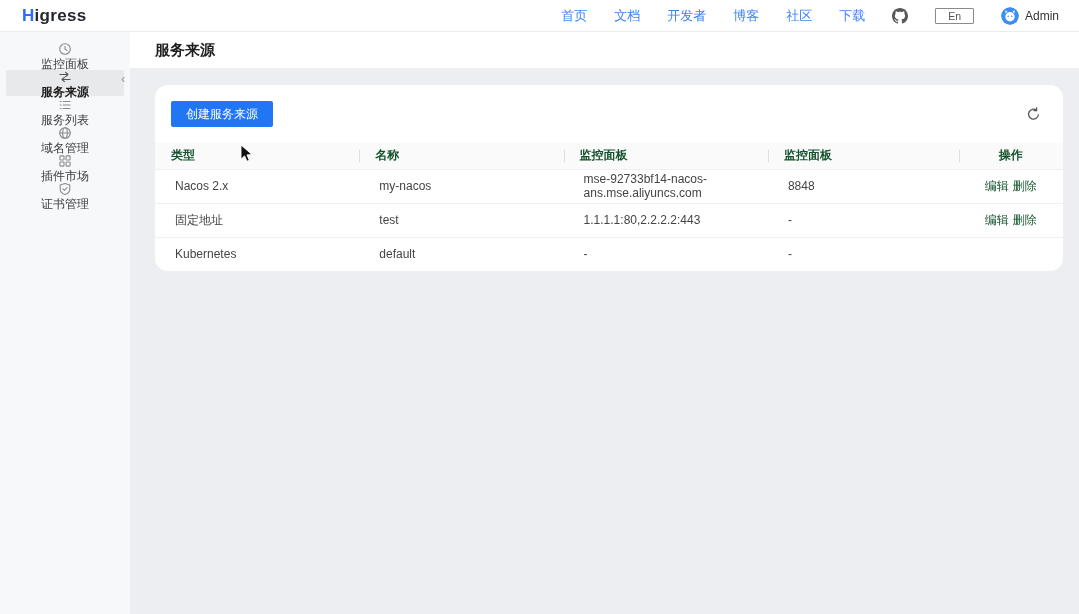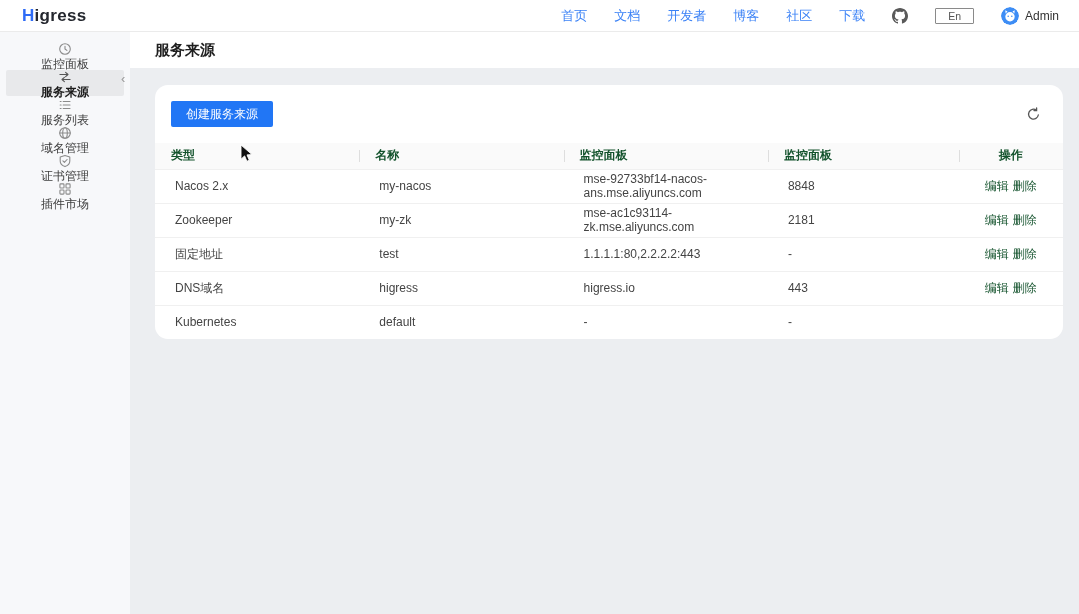--- a/index.html
+++ b/index.html
@@ -129,36 +129,36 @@
             <circle cx="7" cy="7" r="5.3"></circle>
             <ellipse cx="7" cy="7" rx="2.3" ry="5.3"></ellipse>
             <path d="M1.7 7h10.6"></path>
           </svg>
         </span>
       <span>域名管理</span>
     </div>
     <div class="side-item">
       <span class="sicon">
           <svg viewBox="0 0 14 14" xmlns="http://www.w3.org/2000/svg">
-            <path d="M7 1.4 L11.8 3.1 V7.1 c0 2.9-2 4.6-4.8 5.5 C4.2 11.7 2.2 10 2.2 7.1 V3.1 Z"></path>
-            <path d="M4.9 6.9 L6.4 8.4 L9.1 5.5"></path>
-          </svg>
-        </span>
-      <span>证书管理</span>
-    </div>
-    <div class="side-item">
-      <span class="sicon">
-          <svg viewBox="0 0 14 14" xmlns="http://www.w3.org/2000/svg">
             <rect x="1.9" y="1.9" width="4.1" height="4.1" rx="0.8"></rect>
             <rect x="8" y="1.9" width="4.1" height="4.1" rx="0.8"></rect>
             <rect x="1.9" y="8" width="4.1" height="4.1" rx="0.8"></rect>
             <rect x="8" y="8" width="4.1" height="4.1" rx="0.8"></rect>
           </svg>
         </span>
       <span>插件市场</span>
+    </div>
+    <div class="side-item">
+      <span class="sicon">
+          <svg viewBox="0 0 14 14" xmlns="http://www.w3.org/2000/svg">
+            <path d="M7 1.4 L11.8 3.1 V7.1 c0 2.9-2 4.6-4.8 5.5 C4.2 11.7 2.2 10 2.2 7.1 V3.1 Z"></path>
+            <path d="M4.9 6.9 L6.4 8.4 L9.1 5.5"></path>
+          </svg>
+        </span>
+      <span>证书管理</span>
     </div>
   </div>
   <span class="collapse-toggle">‹</span>
 
   <div class="main">
     <div class="page-head">
       <span class="page-title">服务来源</span>
     </div>
     <div class="content">
       <div class="card">
@@ -183,41 +183,27 @@
           </thead>
           <tbody>
             <tr>
               <td>Nacos 2.x</td>
               <td>my-nacos</td>
               <td>mse-92733bf14-nacos-ans.mse.aliyuncs.com</td>
               <td>8848</td>
               <td class="c-actions"><a class="link">编辑</a><a class="link">删除</a></td>
             </tr>
             <tr>
-              <td>Zookeeper</td>
-              <td>my-zk</td>
-              <td>mse-ac1c93114-zk.mse.aliyuncs.com</td>
-              <td>2181</td>
-              <td class="c-actions"><a class="link">编辑</a><a class="link">删除</a></td>
-            </tr>
-            <tr>
               <td>固定地址</td>
               <td>test</td>
               <td>1.1.1.1:80,2.2.2.2:443</td>
               <td>-</td>
               <td class="c-actions"><a class="link">编辑</a><a class="link">删除</a></td>
             </tr>
             <tr>
-              <td>DNS域名</td>
-              <td>higress</td>
-              <td>higress.io</td>
-              <td>443</td>
-              <td class="c-actions"><a class="link">编辑</a><a class="link">删除</a></td>
-            </tr>
-            <tr>
               <td>Kubernetes</td>
               <td>default</td>
               <td>-</td>
               <td>-</td>
               <td class="c-actions"></td>
             </tr>
           </tbody>
         </table>
       </div>
     </div>

